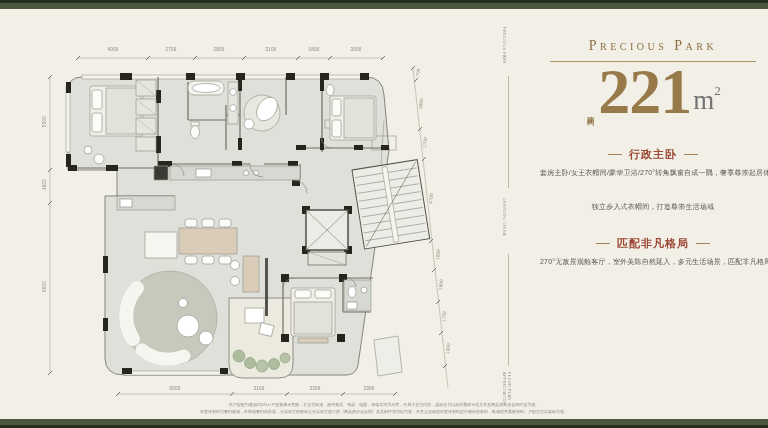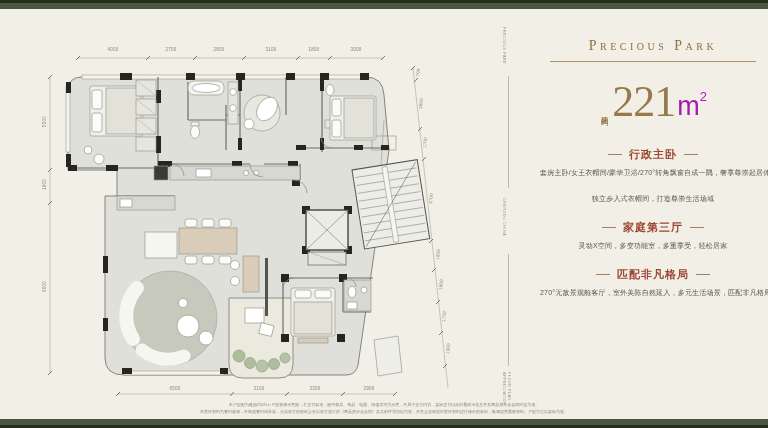--- a/index.html
+++ b/index.html
@@ -22,29 +22,29 @@
   .vline{position:absolute;width:1px;background:#beb8a6;}
 
   
   .right-panel{position:absolute;left:540px;top:38px;width:226px;text-align:center;}
   .logo{font-family:"Liberation Serif","DejaVu Serif",serif;font-variant:small-caps;
         font-size:14px;letter-spacing:3.5px;color:#8f7143;}
   .logo-line{width:206px;height:1px;background:#ab9368;margin:7px auto 0;}
   .area-row{display:flex;justify-content:center;align-items:flex-end;margin-top:4px;height:56px;}
   .area-prefix{writing-mode:vertical-rl;font-size:7.5px;letter-spacing:1px;color:#8f7143;
                margin:0 3px 9px 0;}
-  .area-num{font-family:"Liberation Serif","DejaVu Serif",serif;font-size:44px;line-height:.92;
-            color:#97794a;letter-spacing:-1px;}
-  .area-unit{font-family:Liberation Sans, sans-serif;font-size:27px;color:#a21caf;
-             margin:0 0 0 2px;}
+  .area-num{font-family:"Liberation Serif","DejaVu Serif",serif;font-size:64px;line-height:.92;
+            color:#97794a;letter-spacing:-1px;font-weight:bold;}
+  .area-unit{font-family:Liberation Serif, serif;font-size:27px;color:#737373;
+             margin:0 0 6px 2px;}
   .area-sup{font-size:13px;vertical-align:14px;}
   .layout-row{margin-top:11px;font-size:15px;letter-spacing:2px;color:#8f7143;font-weight:bold;}
   .sep{display:inline-block;width:1px;height:12px;background:#b5a175;margin:0 10px;vertical-align:-1px;}
   .features{margin-top:25px;}
-  .feat{margin-bottom:16px;}
+  .feat{margin-bottom:16px;margin-top:24px;}
   .feat-head{display:flex;align-items:center;justify-content:center;gap:7px;}
   .feat-title{font-size:11px;font-weight:bold;letter-spacing:1px;color:#9c4733;}
   .dash{width:14px;height:1px;background:#a5825c;}
   .feat-desc{margin-top:6px;font-size:7px;letter-spacing:.2px;color:#57554c;white-space:nowrap;}
 
   
   .disclaimer{position:absolute;left:30px;right:30px;bottom:12px;text-align:center;
               font-size:4px;line-height:1.7;color:#8a887e;}
 </style>
 </head>
@@ -304,28 +304,20 @@
             <span class="dash"></span>
           </div>
         <div class="feat-desc">套房主卧/女王衣帽间/豪华卫浴/270°转角飘窗自成一隅，奢享尊崇起居体验</div>
       </div>
       <div class="feat">
         <div class="feat-desc">独立步入式衣帽间，打造尊崇生活场域</div>
       </div>
       <div class="feat">
         <div class="feat-head">
             <span class="dash"></span>
-            <span class="feat-title">家庭第三厅</span>
-            <span class="dash"></span>
-          </div>
-        <div class="feat-desc">灵动X空间，多变功能室，多重享受，轻松居家</div>
-      </div>
-      <div class="feat">
-        <div class="feat-head">
-            <span class="dash"></span>
             <span class="feat-title">匹配非凡格局</span>
             <span class="dash"></span>
           </div>
         <div class="feat-desc">270°无敌景观舱客厅，室外美陈自然延入，多元生活场景，匹配非凡格局</div>
       </div>
     </div>
   </div>
 
   <div class="disclaimer">
     <div>本户型图为建面约221㎡户型装修示意图，非交付标准，图中家具、饰品、电器、绿植等均为示意，不属于交付内容，实际交付以政府最终审批文件及商品房买卖合同约定为准。</div>

